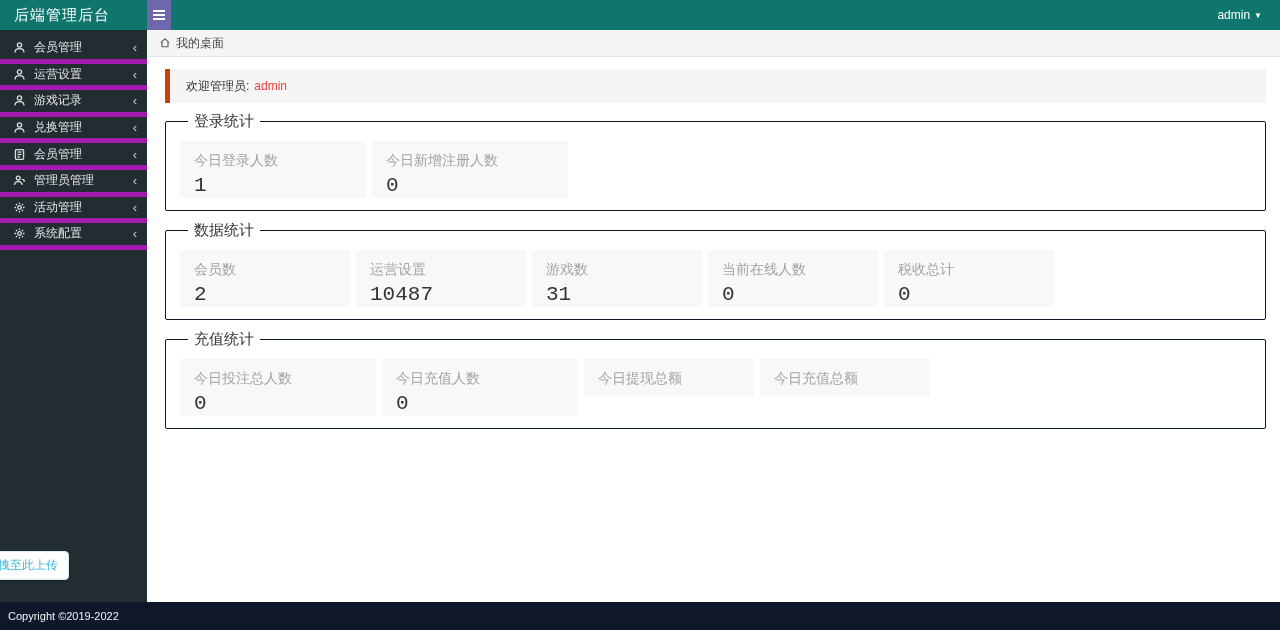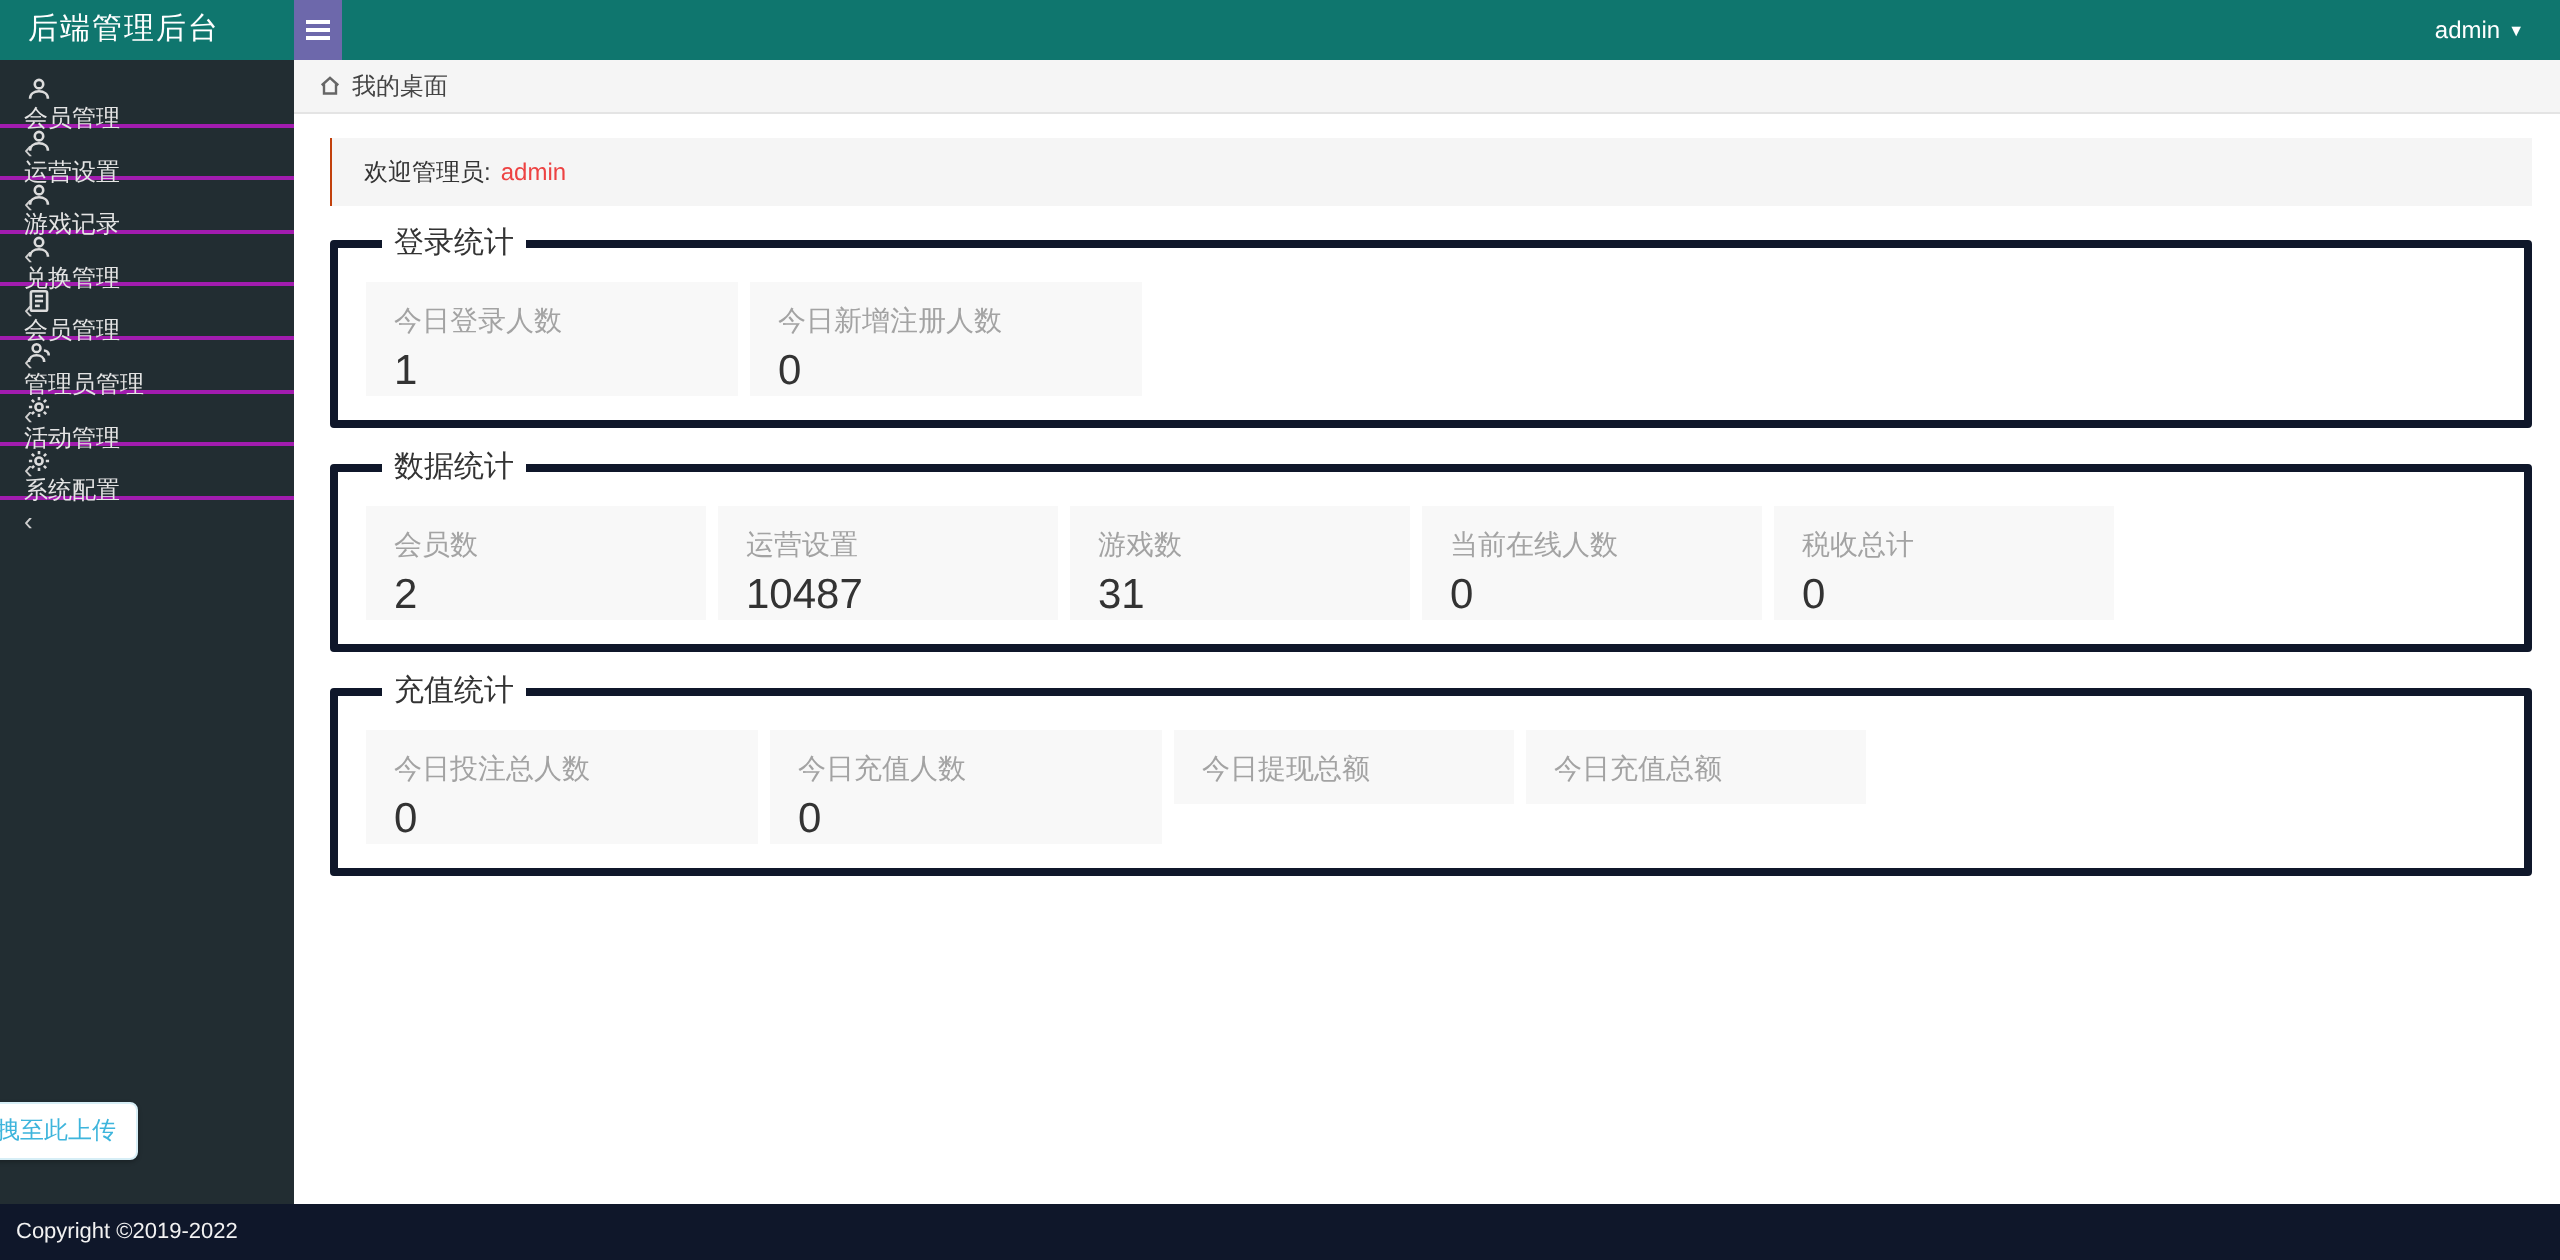--- a/index.html
+++ b/index.html
@@ -16,43 +16,43 @@
     background:#6d68ab; cursor:pointer; display:flex; align-items:center; justify-content:center; }
   .hamburger-btn .bars { width:12px; }
   .hamburger-btn .bars span { display:block; height:1.5px; background:#fff; margin:2.5px 0; }
   .user-dropdown { position:absolute; right:18px; top:0; height:30px; line-height:30px;
     font-size:12px; color:#fff; cursor:pointer;text-align:center; }
   .caret { display:inline-block; margin-left:4px; font-size:8px; vertical-align:1px; }
 
   
   .sidebar { position:absolute; left:0; top:30px; width:147px; height:572px;
     background:#222d32; padding-top:7px; }
-  .menu-item { position:relative; height:26.6px; display:flex; align-items:flex-start;
-    padding:0 10px 0 12px; border-bottom:2px solid #a21caf; cursor:pointer; color:#e4e4e4;flex-direction:column; }
+  .menu-item { position:relative; height:26.6px; display:flex; align-items:center;
+    padding:0 10px 0 12px; border-bottom:5px solid #a21caf; cursor:pointer; color:#e4e4e4; }
   .menu-item .mi-icon { width:14px; height:14px; margin-right:8px; flex:none; display:flex;
     align-items:center; justify-content:center; }
   .menu-item .mi-icon svg { width:13px; height:13px; stroke:#dcdcdc; fill:none; stroke-width:1.6; }
   .menu-item .mi-label { font-size:12px; flex:1; white-space:nowrap; }
   .menu-item .mi-chevron { font-size:13px; color:#cfcfcf; line-height:1; }
 
   
   .main { position:absolute; left:147px; top:30px; width:1133px; height:612px; background:#fff; }
   .breadcrumb-bar { height:27px; background:#f5f5f5; border-bottom:1px solid #e4e4e4;
     display:flex; align-items:center; padding-left:12px; font-size:12px; color:#444; }
   .breadcrumb-bar svg { width:12px; height:12px; margin-right:5px; stroke:#666; fill:none; stroke-width:1.6; }
 
   .content { padding:12px 14px 0 18px; }
 
-  .welcome-box { background:#f5f5f5; border-left:1px solid #c2410c; height:34px;
+  .welcome-box { background:#f5f5f5; border-left:5px solid #c2410c; height:34px;
     display:flex; align-items:center; padding-left:16px; font-size:12px; color:#333;
     margin-bottom:9px; }
   .welcome-box .uname { color:#ed4242; margin-left:5px; }
 
-  fieldset.panel { border:4px solid #0f172a; border-radius:2px; margin-bottom:10px;
-    padding:10px 14px 12px 14px; }
+  fieldset.panel { border:1px solid #0f172a; border-radius:2px; margin-bottom:10px;
+    padding:10px 14px 12px 14px;font-family:Liberation Mono, monospace; }
   fieldset.panel legend { font-size:15px; color:#333; padding:0 6px; margin-left:8px; }
   .cards { display:flex; gap:6px; align-items:flex-start; }
   .stat-card { background:#f8f8f8; padding:11px 14px 9px 14px; height:57px; }
   .w185 { width:186px; } .w170 { width:170px; } .w195 { width:196px; }
   .stat-card .sc-label { font-size:14px; color:#a3a3a3; margin-bottom:5px; white-space:nowrap; }
   .stat-card .sc-value { font-size:21px; color:#333; line-height:1; }
   .stat-card.short { height:37px; }
 
   
   .upload-chip { position:absolute; left:-13px; top:551px; z-index:6;

